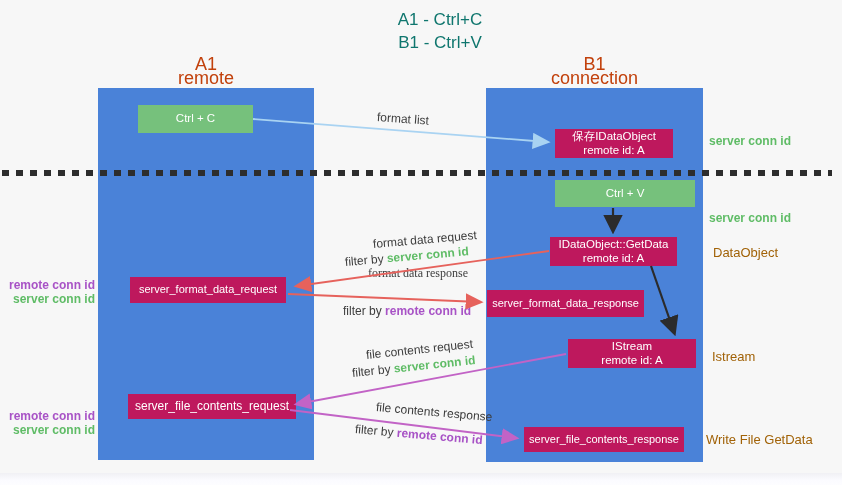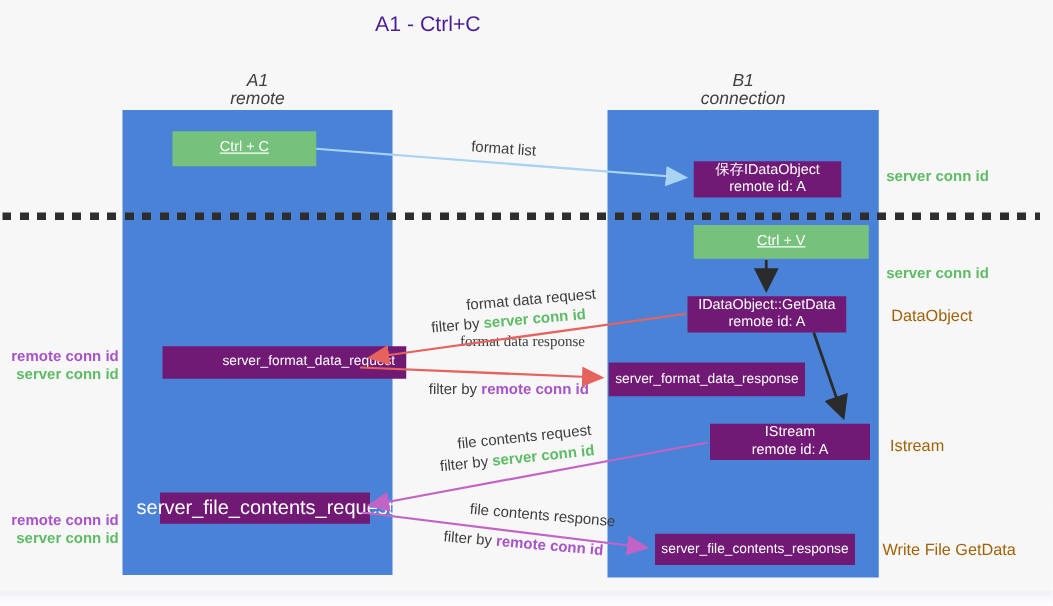--- a/index.html
+++ b/index.html
@@ -4,39 +4,39 @@
 <style>
   html,body{margin:0;padding:0;}
   #stage{
     position:relative;width:842px;height:485px;overflow:hidden;
     background:#F7F7F7;
     font-family:"Liberation Sans", sans-serif;
     color:#3E3E3E;
   }
   .abs{position:absolute;}
   .title{
-    left:300px;top:8px;width:280px;text-align:left;
-    font-size:17px;line-height:23px;color:#4c1d95;
+    left:300px;top:8px;width:280px;text-align:center;
+    font-size:17px;line-height:23px;color:#0f766e;
   }
   .col-header{
-    top:57px;text-align:center;font-size:14px;line-height:14px;color:#404040;font-style:italic;
+    top:57px;text-align:center;font-size:18px;line-height:14px;color:#c2410c;
   }
   .lifeline{background:#4A82D8;}
   #colA{left:98px;top:88px;width:216px;height:372px;}
   #colB{left:486px;top:88px;width:217px;height:374px;}
   .dotted{
     left:2px;top:170px;width:830px;height:6px;z-index:5;
     background:repeating-linear-gradient(90deg,#2D2D2D 0 7px,transparent 7px 14px);
   }
   .node{
     z-index:4;display:flex;flex-direction:column;align-items:center;justify-content:center;
     color:#FFFFFF;font-size:11.5px;line-height:13.5px;text-align:center;white-space:nowrap;
   }
-  .green{background:#76C17C;text-decoration:underline;}
-  .orange{background:#701a75;}
+  .green{background:#76C17C;}
+  .orange{background:#be185d;}
   .lbl{z-index:6;font-size:12px;line-height:14px;color:#3D3D3D;white-space:nowrap;}
   .tilt-up5{transform:rotate(-5deg);transform-origin:left center;}
   .tilt-up6{transform:rotate(-6deg);transform-origin:left center;}
   .tilt-dn4{transform:rotate(4deg);transform-origin:left center;}
   .tilt-dn5{transform:rotate(5deg);transform-origin:left center;}
   .green-id{color:#5FBC66;font-weight:bold;}
   .purple-id{color:#A853C6;font-weight:bold;}
   .side-label{font-size:12px;color:#a16207;white-space:nowrap;z-index:6;}
   .side-label.bold-green{color:#5FBC66;font-weight:bold;}
   .left-stack{text-align:right;width:90px;font-size:12px;line-height:14px;font-weight:bold;white-space:nowrap;z-index:6;}
@@ -46,20 +46,21 @@
     background:linear-gradient(180deg,#F0F0F4 0%,#FBFBFF 60%,#FDFDFF 100%);
   }
 </style>
 </head>
 <body>
 
 <div id="stage">
 
   <div class="abs title">
     <div>A1 - Ctrl+C</div>
+    <div>B1 - Ctrl+V</div>
   </div>
 
   <div class="abs col-header" style="left:98px;width:216px;">
     <div>A1</div>
     <div>remote</div>
   </div>
   <div class="abs col-header" style="left:486px;width:217px;">
     <div>B1</div>
     <div>connection</div>
   </div>
@@ -82,34 +83,34 @@
 
   <div class="abs node green" style="left:555px;top:180px;width:140px;height:27px;">
     <span>Ctrl + V</span>
   </div>
 
   <div class="abs node orange" style="left:550px;top:237px;width:127px;height:29px;">
     <span>IDataObject::GetData</span>
     <span>remote id: A</span>
   </div>
 
-  <div class="abs node orange" style="left:130px;top:277px;width:156px;height:26px;font-size:11px;padding-left:39px;">
+  <div class="abs node orange" style="left:130px;top:277px;width:156px;height:26px;font-size:11px;">
     <span>server_format_data_request</span>
   </div>
 
   <div class="abs node orange" style="left:487px;top:290px;width:157px;height:27px;font-size:11px;">
     <span>server_format_data_response</span>
   </div>
 
   <div class="abs node orange" style="left:568px;top:339px;width:128px;height:29px;">
     <span>IStream</span>
     <span>remote id: A</span>
   </div>
 
-  <div class="abs node orange" style="left:128px;top:394px;width:168px;height:25px;font-size:16px;">
+  <div class="abs node orange" style="left:128px;top:394px;width:168px;height:25px;font-size:12px;">
     <span>server_file_contents_request</span>
   </div>
 
   <div class="abs node orange" style="left:524px;top:427px;width:160px;height:25px;font-size:11px;text-align:right;">
     <span>server_file_contents_response</span>
   </div>
 
   <div class="abs lbl tilt-dn4" style="left:377px;top:110px;">
     <span>format list</span>
   </div>

